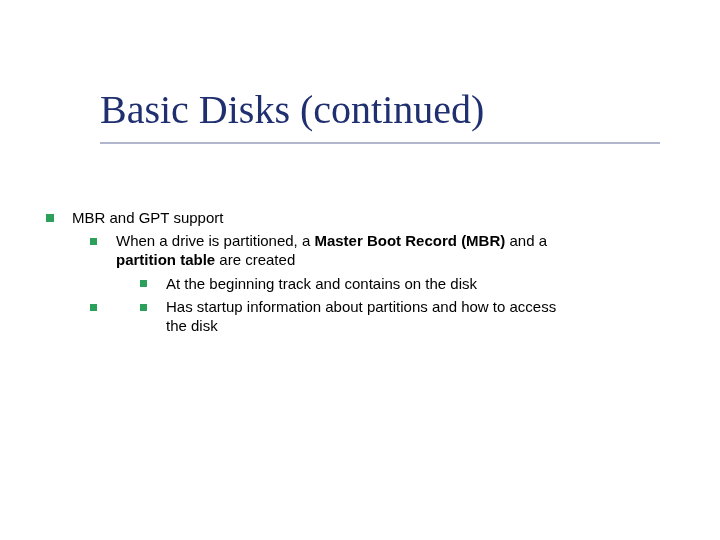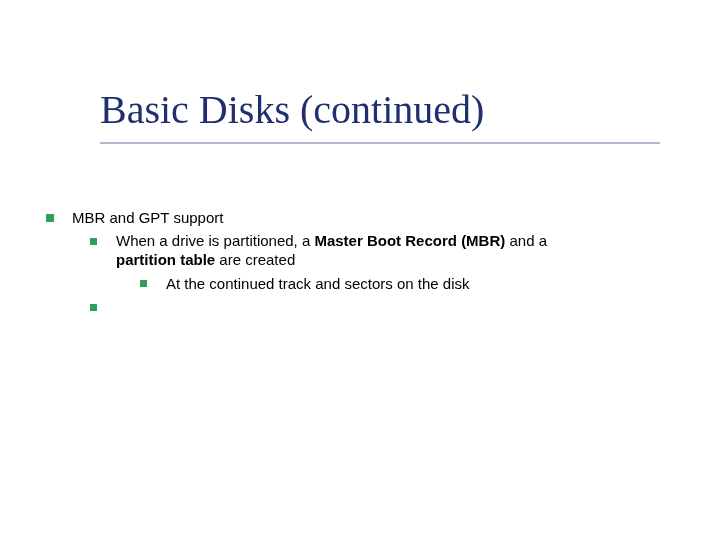--- a/index.html
+++ b/index.html
@@ -98,27 +98,33 @@
 
         <ul class="lvl lvl2">
           <li>
             <span class="bullet"></span>
             <span>
               <span>When a drive is partitioned, a </span><span class="bold">Master Boot Record (MBR)</span><span> and a </span><span class="bold">partition table</span><span> are created</span>
             </span>
             <ul class="lvl lvl3">
               <li>
                 <span class="bullet"></span>
-                <span>At the continued track and sectors on the disk</span>
+                <span>At the beginning track and contains on the disk</span>
               </li>
             </ul>
           </li>
 
           <li>
             <span class="bullet"></span>
+            <ul class="lvl lvl3">
+              <li>
+                <span class="bullet"></span>
+                <span>Has startup information about partitions and how to access the disk</span>
+              </li>
+            </ul>
           </li>
 
         </ul>
       </li>
     </ul>
   </div>
 
 </div>
 
 </body></html>

